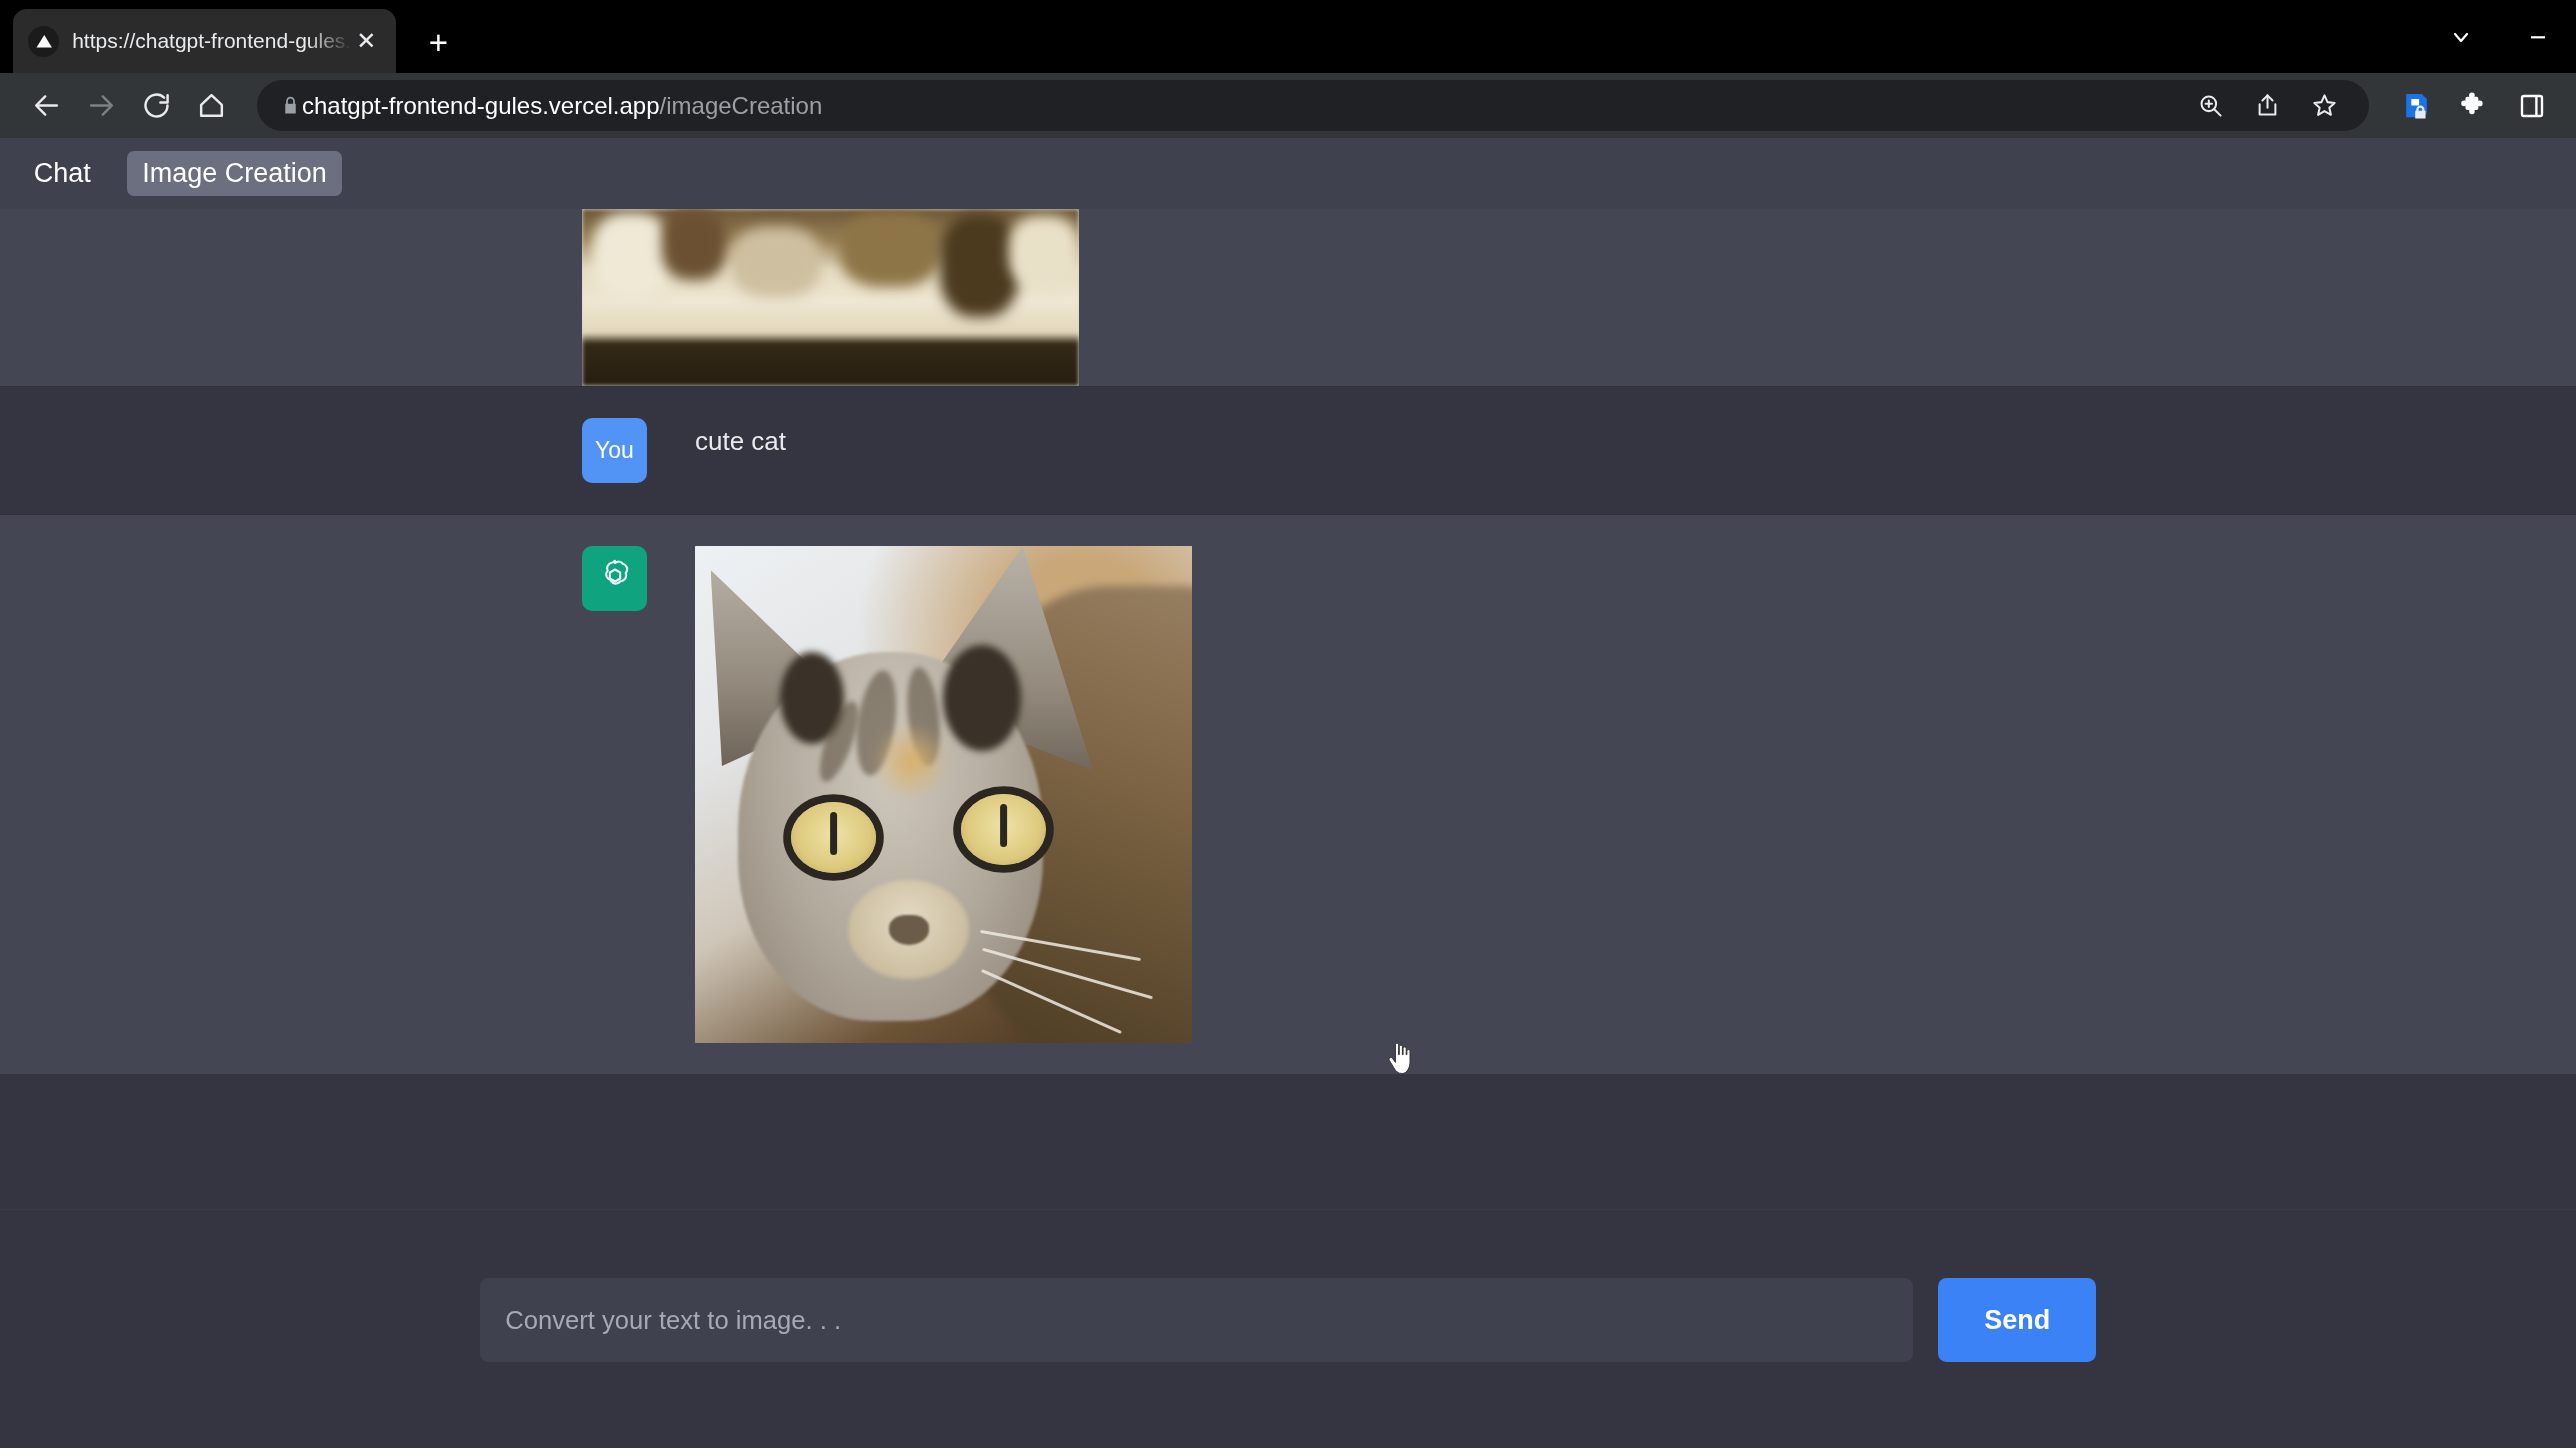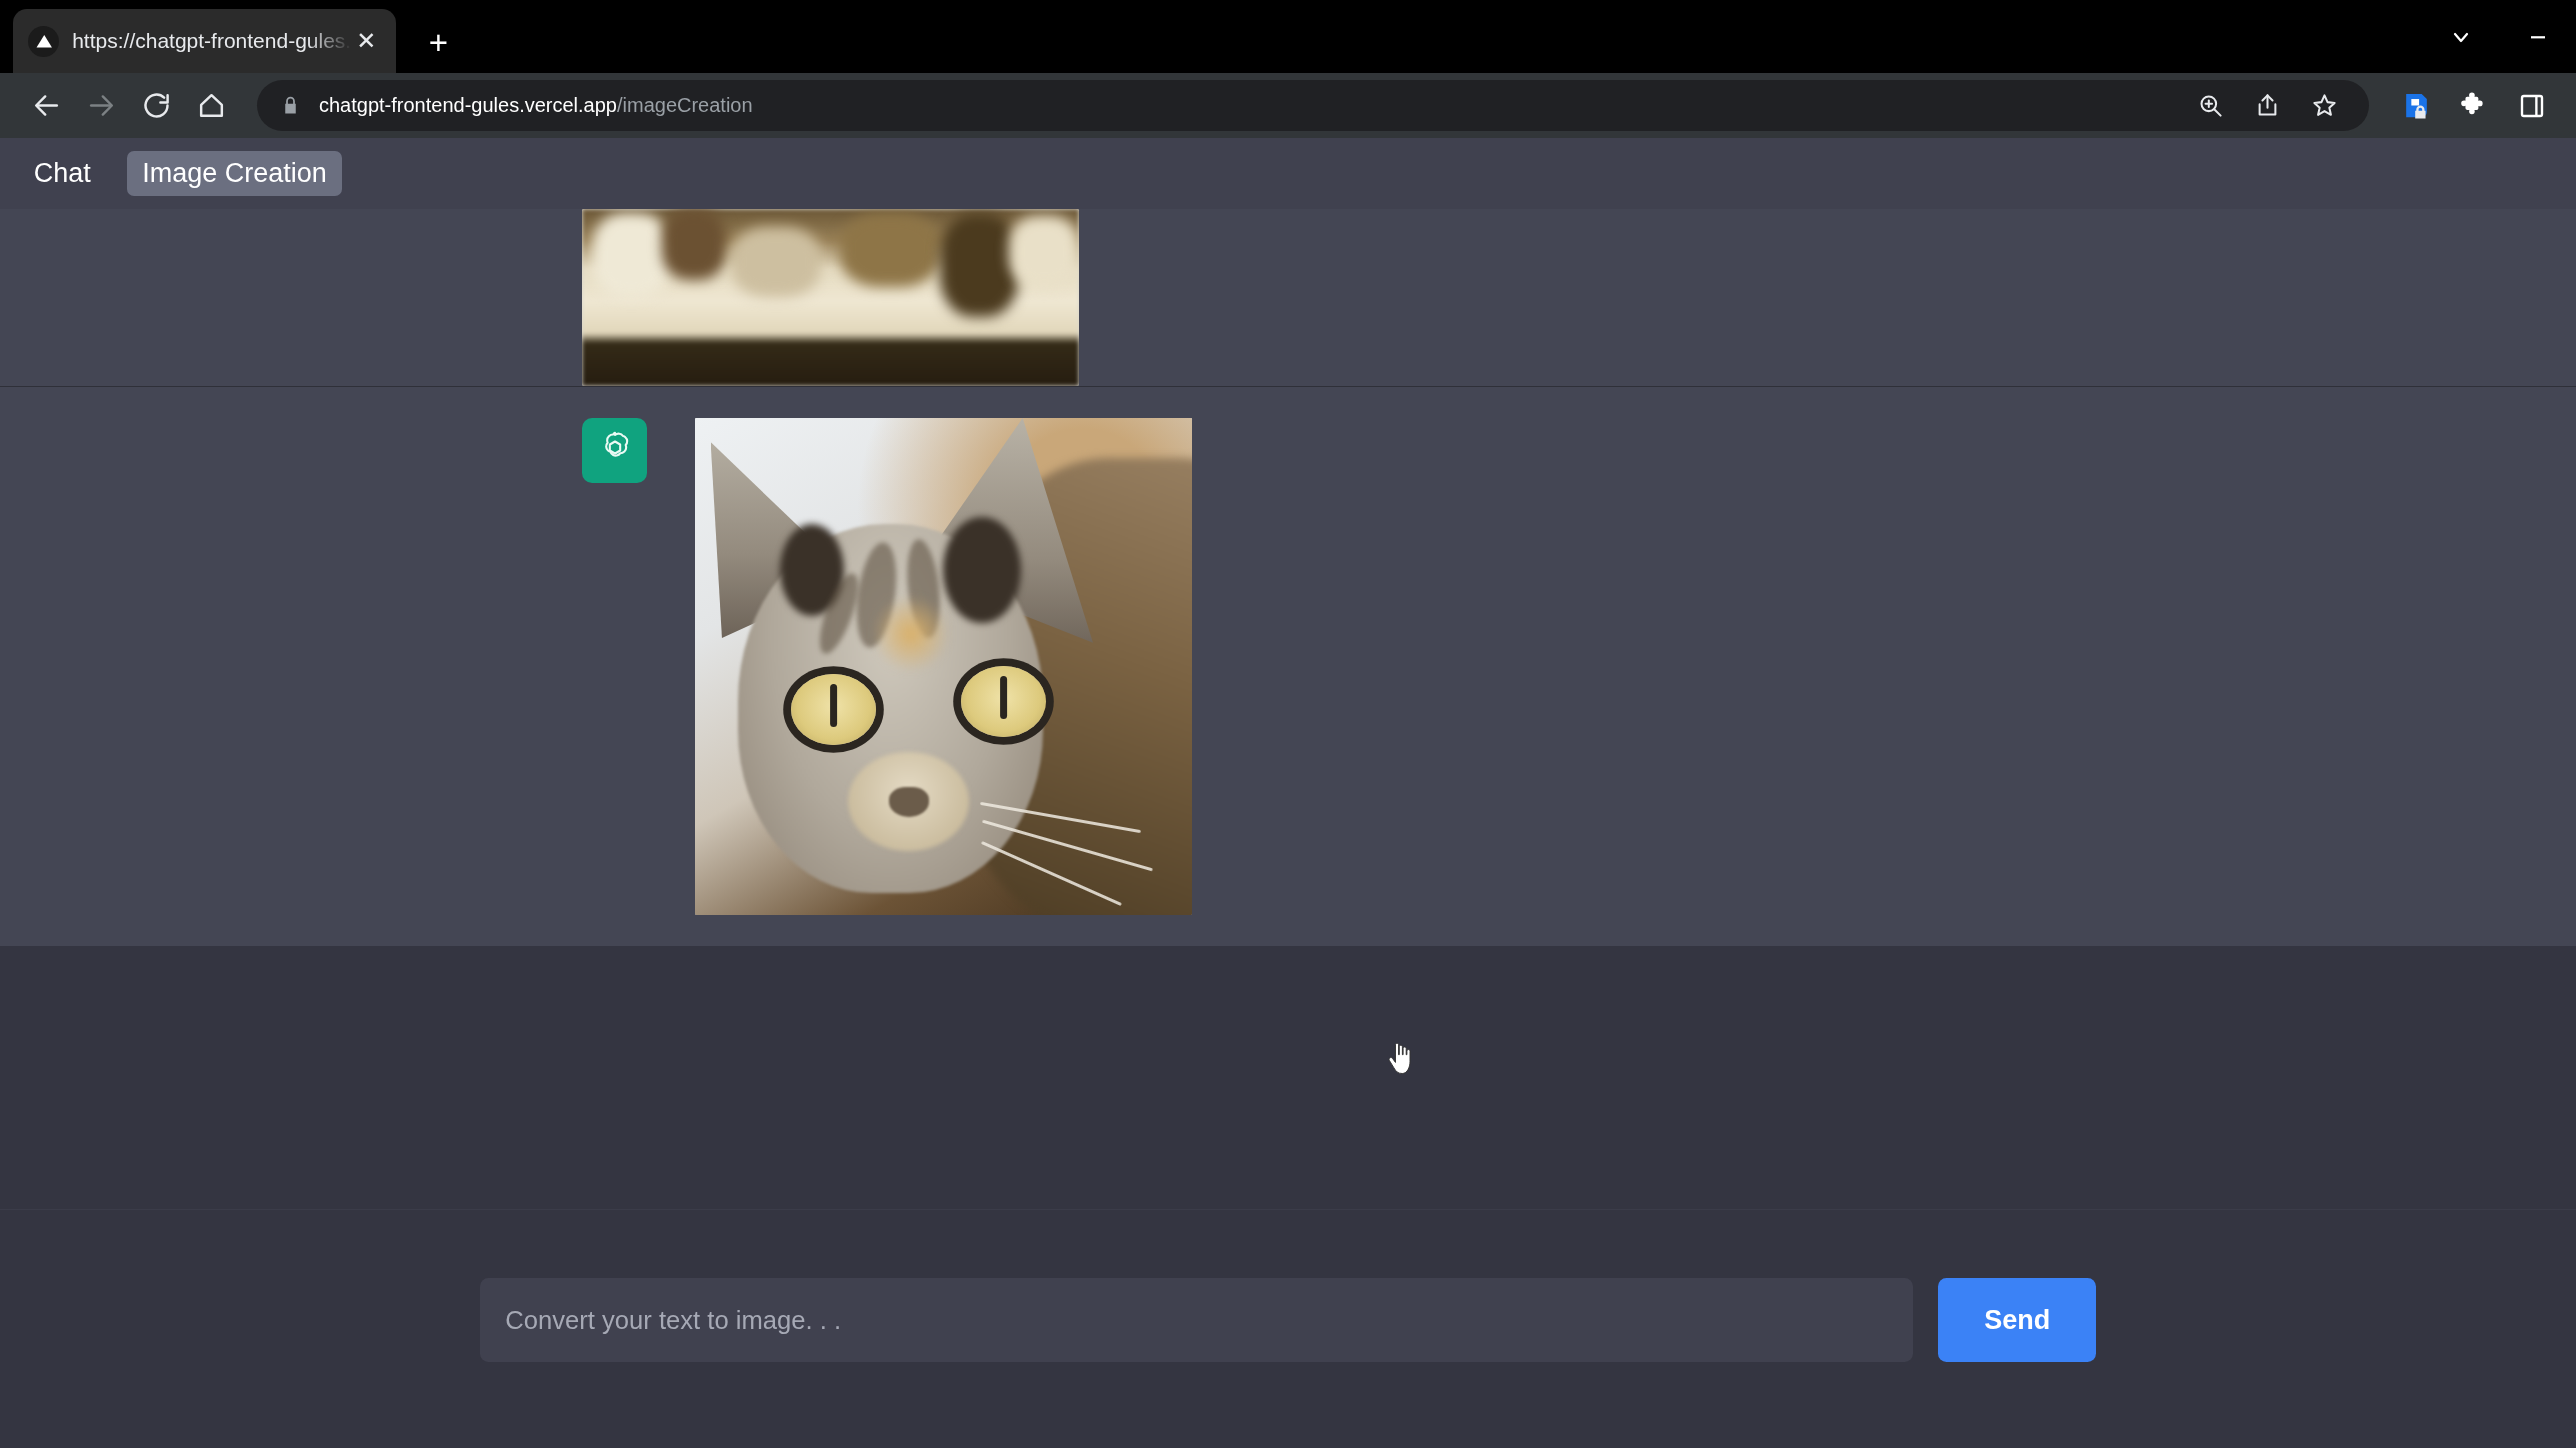--- a/index.html
+++ b/index.html
@@ -113,22 +113,21 @@
     margin: 0 15.6px 0 18.5px;
     background: #202124;
     border-radius: 25.6px;
     display: flex;
     align-items: center;
     padding: 0 21px;
     overflow: hidden;
   }
   .lock-icon { flex: 0 0 24px; display:flex; align-items:center; justify-content:center; }
   .url-text {
-    margin-left: 17px;
-    font-size: 20px;
+    font-size: 24px;
     color: #ffffff;
     white-space: nowrap;
   }
   .url-text .path { color: #9aa0a6; }
   .omni-actions {
     margin-left: auto;
     display: flex;
     align-items: center;
     gap: 10px;
   }
@@ -534,20 +533,28 @@
               <div class="scene-blob sb2"></div>
               <div class="scene-blob sb3"></div>
               <div class="scene-blob sb4"></div>
               <div class="scene-blob sb5"></div>
               <div class="scene-blob sb6"></div>
             </div>
           </div>
         </div>
       </div>
 
+      <div class="msg-row user">
+        <div class="msg-inner">
+          <div class="avatar you">
+            <span>You</span>
+          </div>
+          <div class="msg-text">cute cat</div>
+        </div>
+      </div>
 
       <div class="msg-row assistant">
         <div class="msg-inner">
           <div class="avatar bot">
             <span>
               <svg width="40" height="40" viewBox="0 0 24 24" fill="none" stroke="#eafaf4" stroke-width="1.25" stroke-linecap="round" stroke-linejoin="round">
                 <path d="M12 4.2c1.5-1.3 3.7-1 4.8.6.5.1 1 .3 1.4.7 1.4 1.2 1.5 3.4.2 4.7.2.5.3 1 .3 1.5 0 1.9-1.6 3.4-3.5 3.4-.4.6-1 1.1-1.7 1.3-1.8.6-3.7-.4-4.3-2.2-.5-.1-1-.4-1.4-.7-1.4-1.2-1.5-3.4-.2-4.7-.2-.5-.3-1-.3-1.5 0-1.9 1.6-3.4 3.5-3.4.3-.4.7-.8 1.2-1z"></path>
                 <path d="M12 8.1 15.1 9.9v3.6L12 15.3l-3.1-1.8V9.9z"></path>
               </svg>
             </span>

